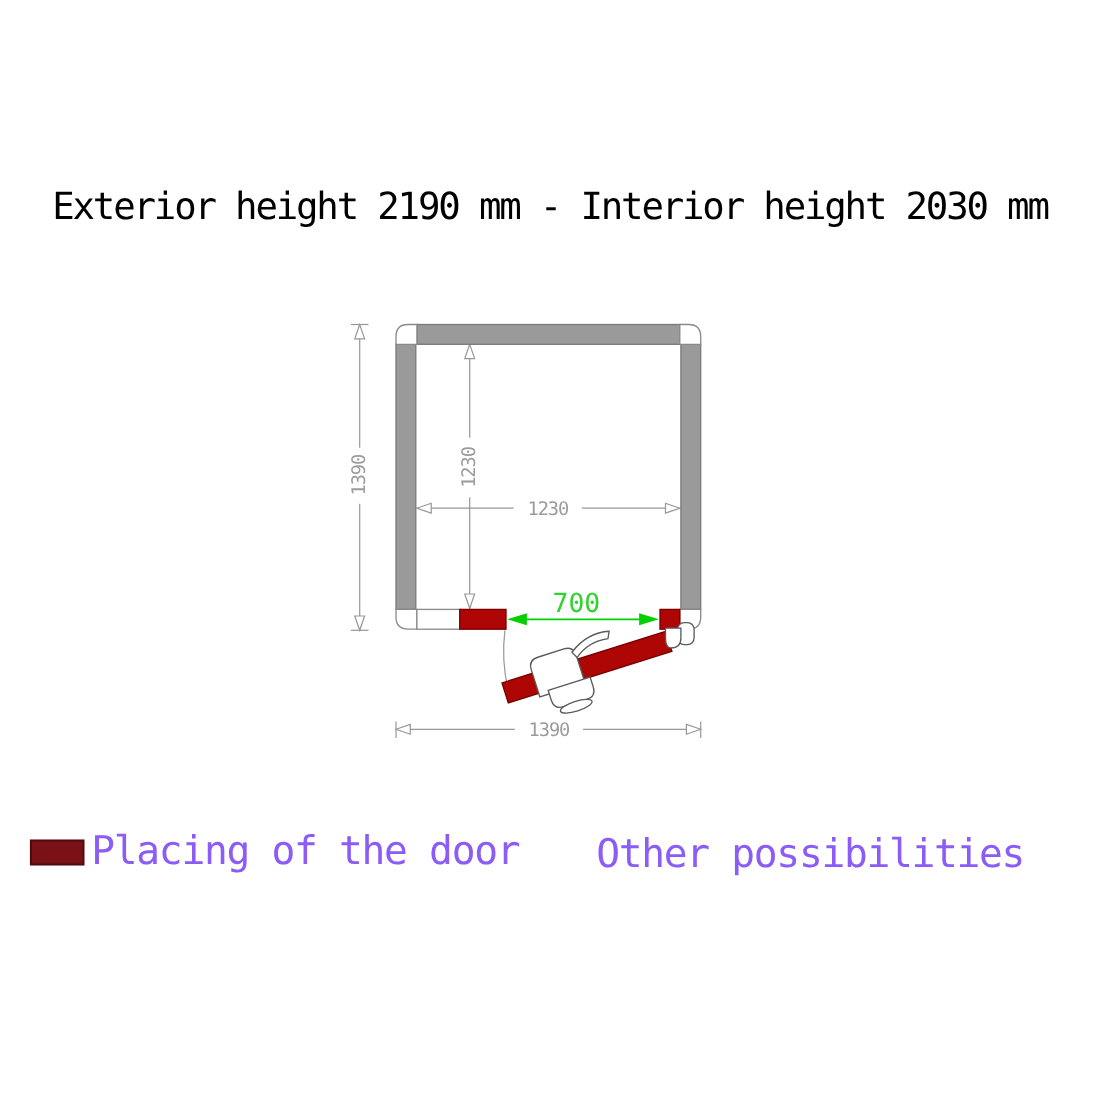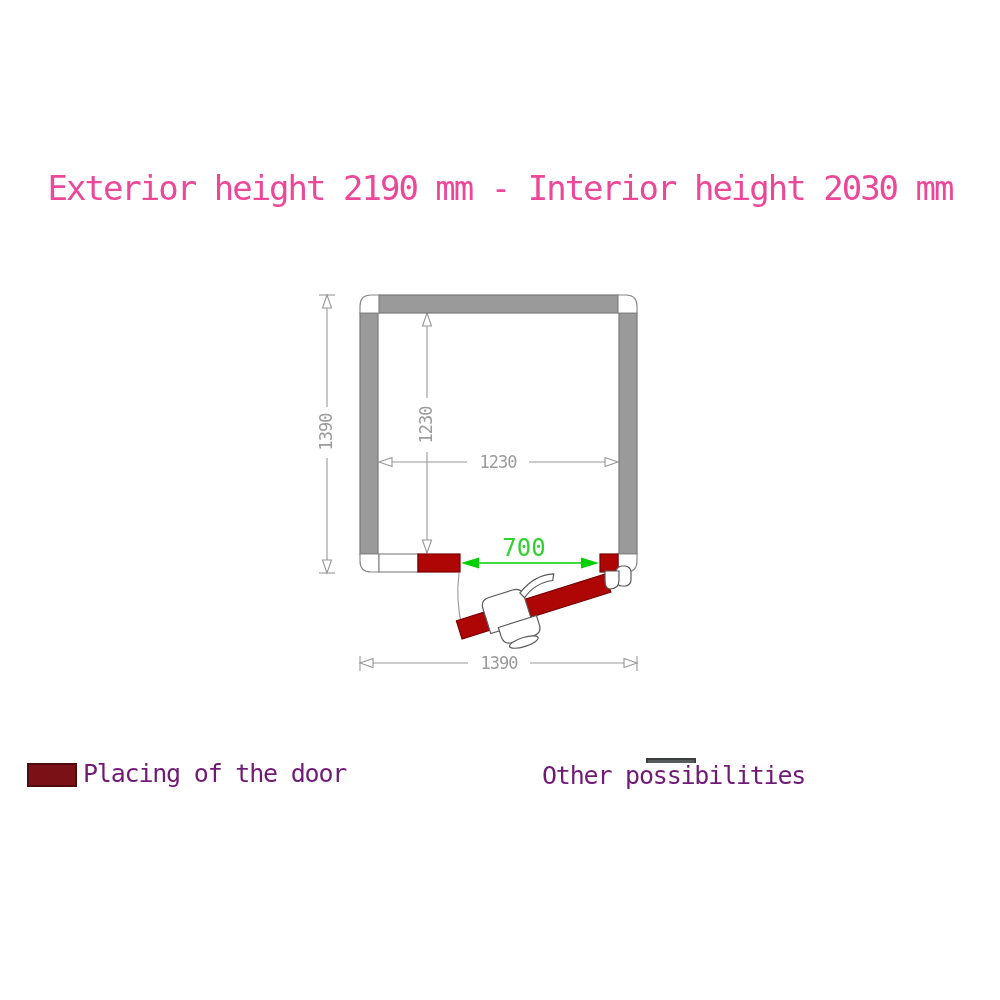--- a/index.html
+++ b/index.html
@@ -1,26 +1,26 @@
 <!DOCTYPE html>
 <html><head>
 <meta charset="utf-8">
 <style>
   html,body{margin:0;padding:0;background:#fff;}
   .page{position:relative;width:1000px;height:1000px;background:#ffffff;overflow:hidden;
         font-family:"DejaVu Sans Mono", monospace;}
   .title{position:absolute;left:0;top:168px;width:1000px;text-align:center;
-         font-size:34px;letter-spacing:-2px;color:#ec4899;white-space:nowrap;}
+         font-size:34px;letter-spacing:-2px;color:#000000;white-space:nowrap;}
   .plan-svg{position:absolute;left:0;top:0;width:1000px;height:1000px;}
   .legend{position:absolute;left:0;top:758px;width:1000px;height:40px;}
   .legend-item{position:absolute;top:0;height:34px;display:flex;align-items:center;}
   .legend-item.first{left:27px;}
   .legend-item.second{left:536px;flex-direction:column;}
   .legend-swatch{display:block;}
-  .legend-label{font-size:25px;letter-spacing:-1.2px;color:#701a75;white-space:nowrap;
+  .legend-label{font-size:36px;letter-spacing:-1.2px;color:#8b5cf6;white-space:nowrap;
                 margin-left:6px;position:relative;top:-2px;}
 </style>
 </head>
 <body>
 
 <div class="page">
 
   <div class="title">Exterior height 2190 mm - Interior height 2030 mm</div>
 
   <svg class="plan-svg" viewBox="0 0 1000 1000">

